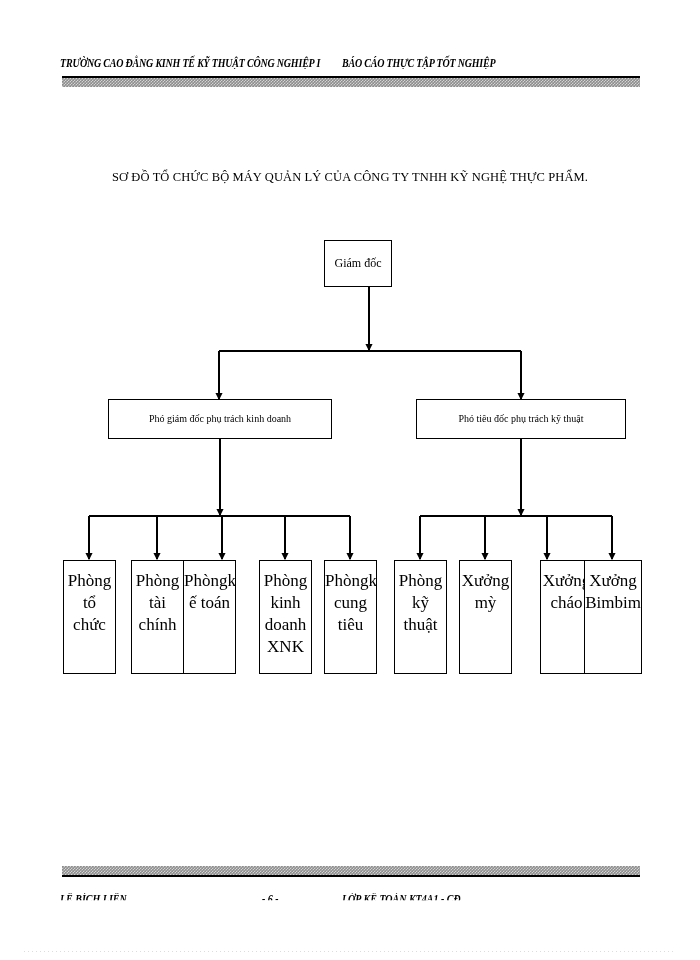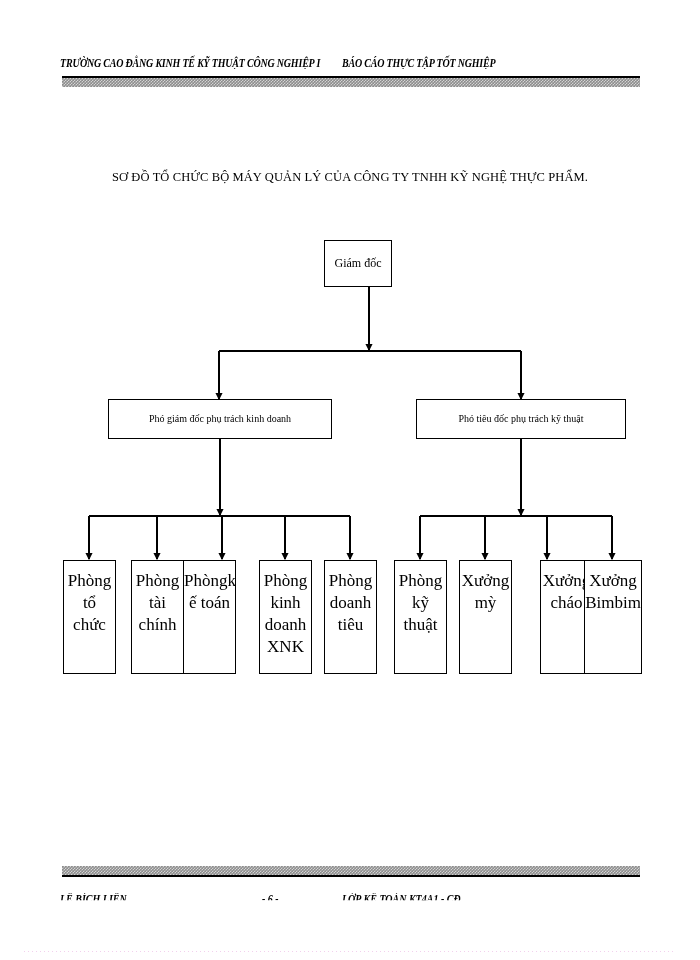--- a/index.html
+++ b/index.html
@@ -254,21 +254,21 @@
   <div class="node leaf" id="n-l1">
     <span class="lbl">Phòng tài chính</span>
   </div>
   <div class="node leaf" id="n-l2">
     <span class="lbl">Phòngk ế toán</span>
   </div>
   <div class="node leaf" id="n-l3">
     <span class="lbl">Phòng kinh doanh XNK</span>
   </div>
   <div class="node leaf" id="n-l4">
-    <span class="lbl">Phòng doanh tiêu</span>
+    <span class="lbl">Phòngk cung tiêu</span>
   </div>
   <div class="node leaf" id="n-l5">
     <span class="lbl">Phòng kỹ thuật</span>
   </div>
   <div class="node leaf" id="n-l6">
     <span class="lbl">Xưởng mỳ</span>
   </div>
   <div class="node leaf" id="n-l7">
     <span class="lbl">Xưởng cháo</span>
   </div>

